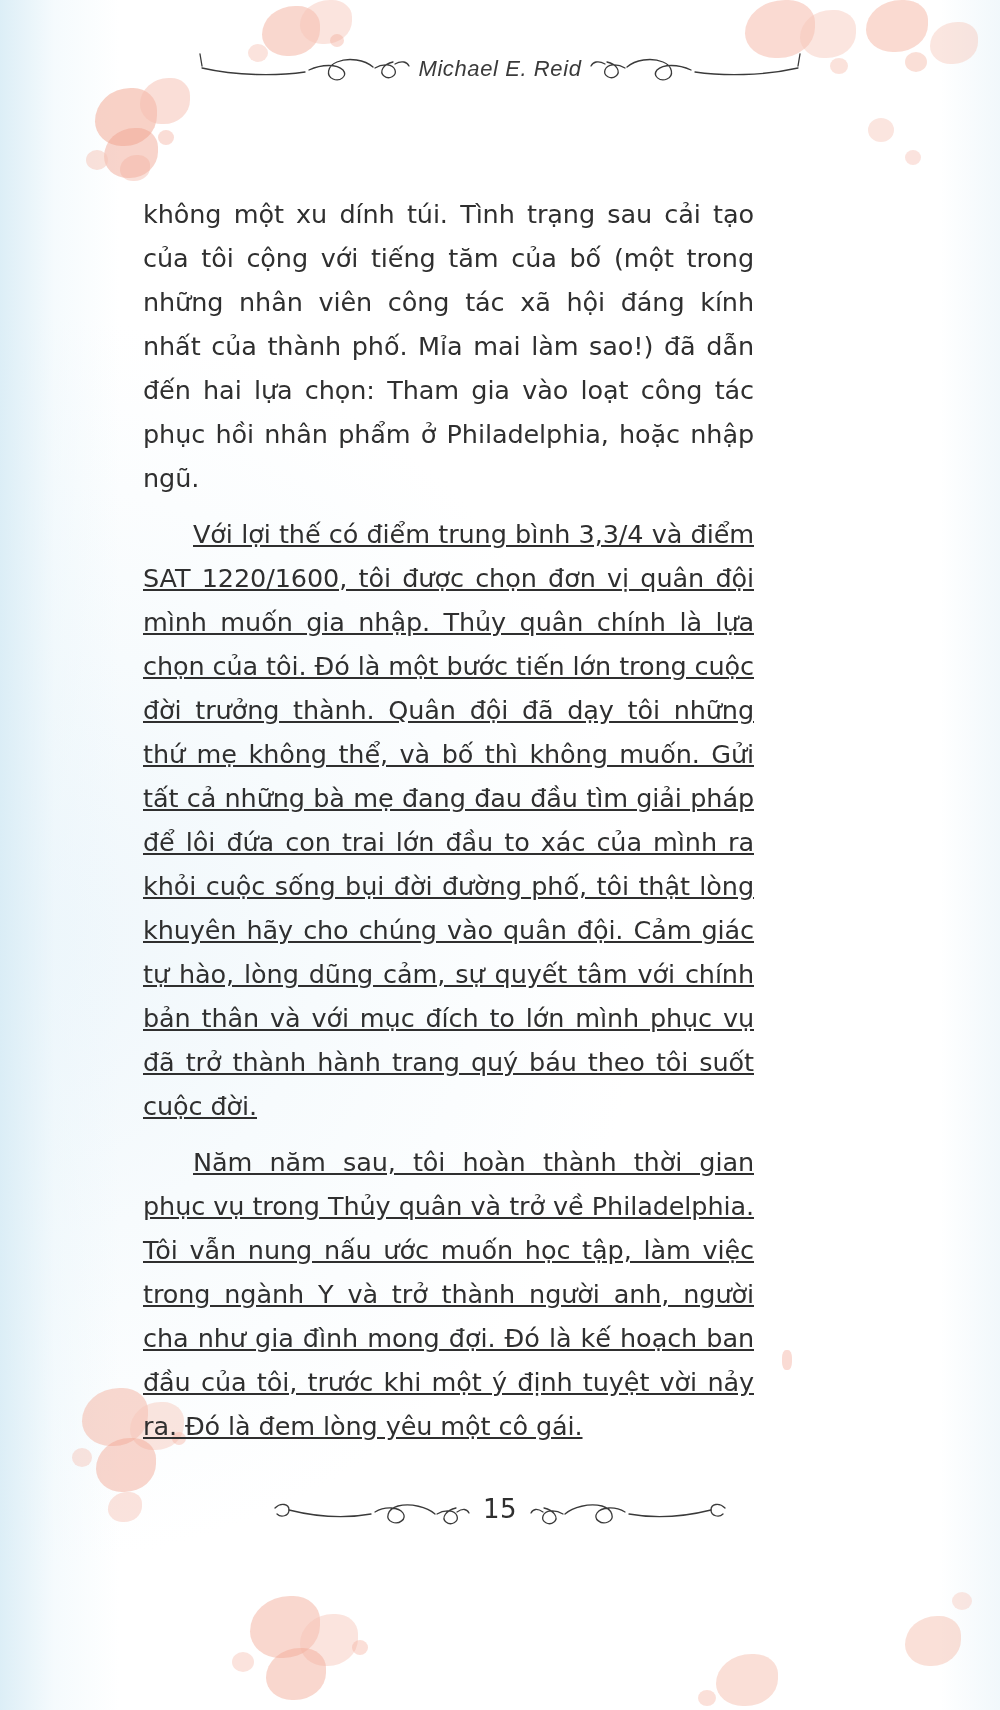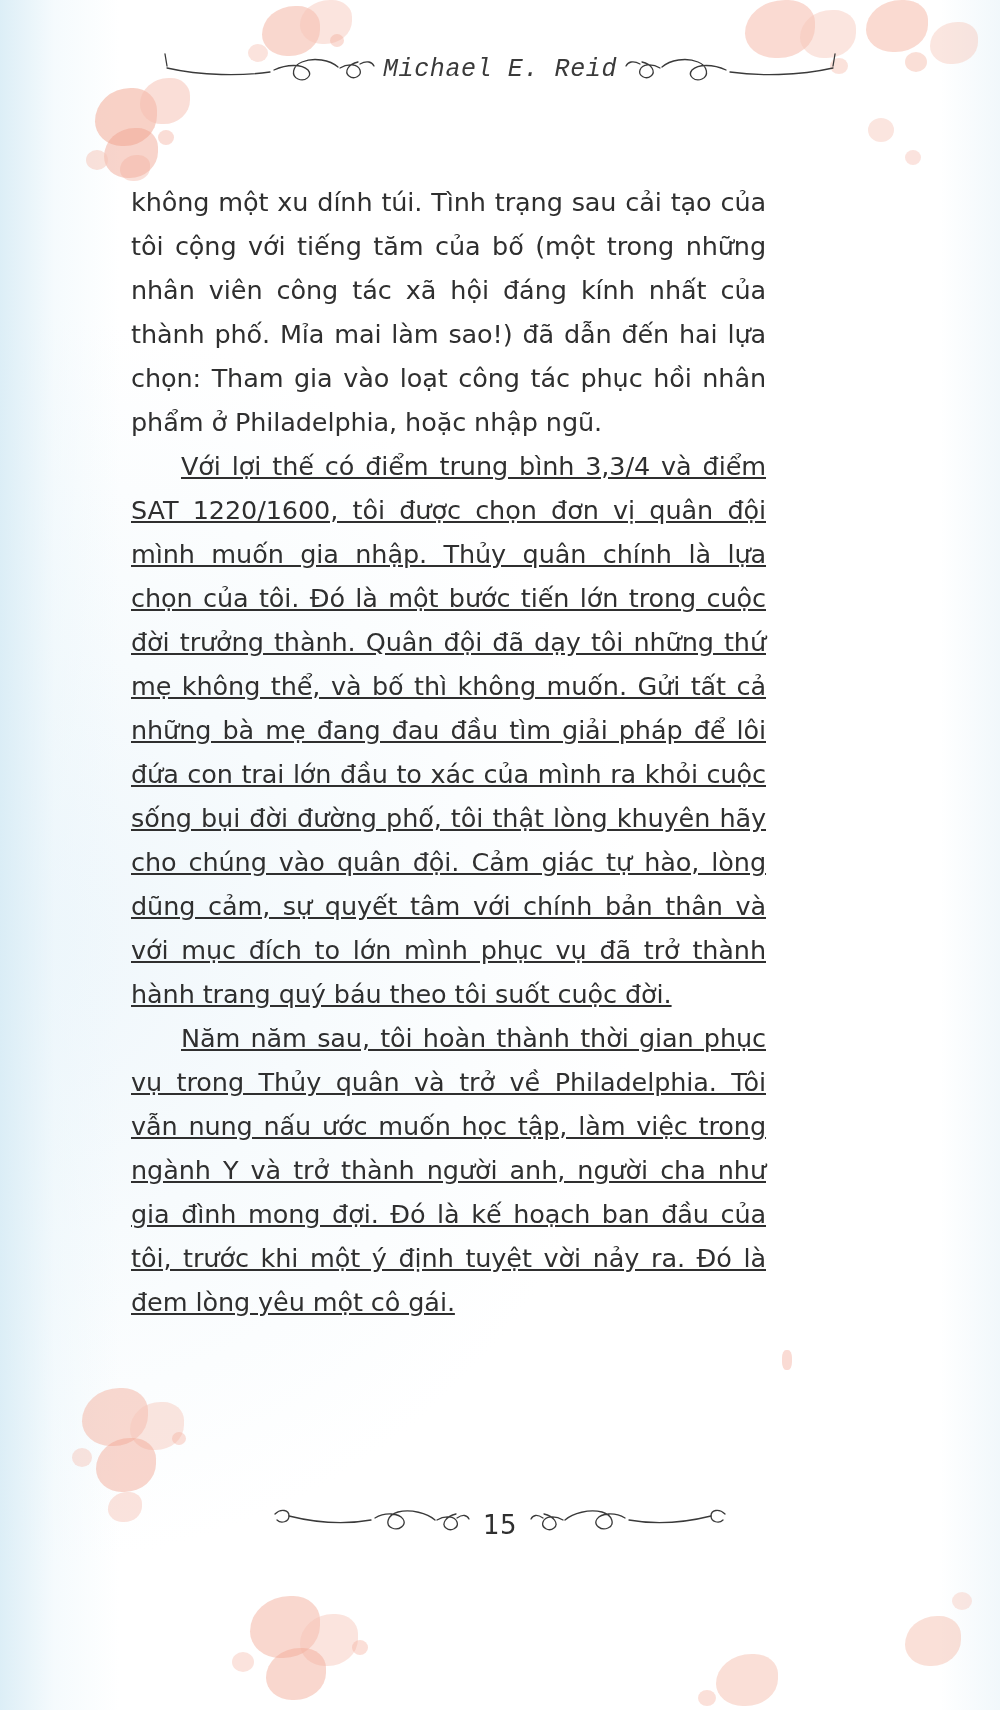--- a/index.html
+++ b/index.html
@@ -51,57 +51,57 @@
   .header {
     position: absolute;
     left: 0; right: 0;
     top: 38px;
     height: 62px;
     display: flex;
     align-items: center;
     justify-content: center;
   }
   .author-name {
-    font-family: Liberation Mono, monospace;
+    font-family: Liberation Sans, sans-serif;
     font-style: italic;
-    font-size: 25px;
+    font-size: 22px;
     color: #3a3a3a;
     letter-spacing: .6px;
     white-space: nowrap;
     padding: 0 6px;
   }
 
   
   .content {
     position: absolute;
     left: 131px;
     top: 180px;
     width: 635px;
   }
   p {
-    margin: 0;
+    margin: 12px;
     font-family: "DejaVu Sans", sans-serif;
     font-size: 25.5px;
     line-height: 44px;
     color: #2f2f2f;
     text-align: justify;
     text-justify: inter-word;
     letter-spacing: -0.1px;
   }
   p.indent { text-indent: 50px; }
   p + p { margin-top: 0px; text-decoration: underline; }
 
   
   .footer {
     position: absolute;
     left: 0; right: 0;
     bottom: 170px;
     height: 46px;
     display: flex;
-    align-items: flex-end;
+    align-items: flex-start;
     justify-content: center;
   }
   .page-number {
     font-family: "DejaVu Sans", sans-serif;
     font-size: 26px;
     color: #2f2f2f;
     padding: 0 12px;
     letter-spacing: .5px;
   }
   svg { display: block; }

